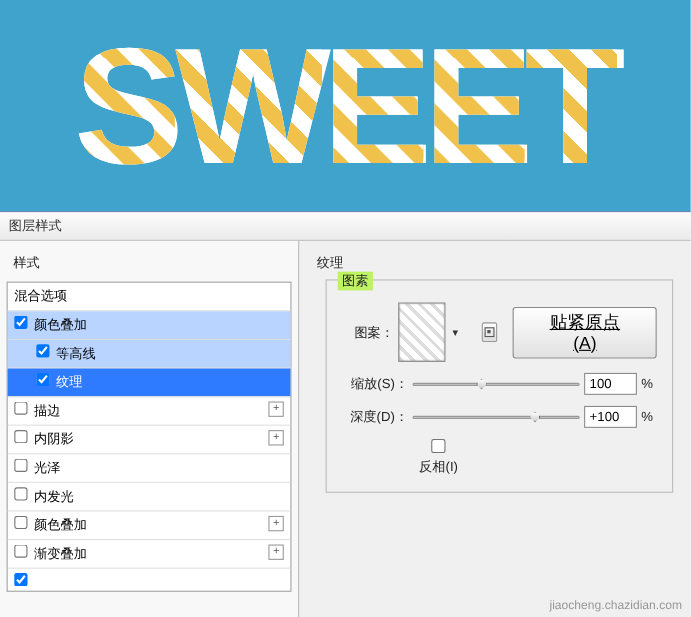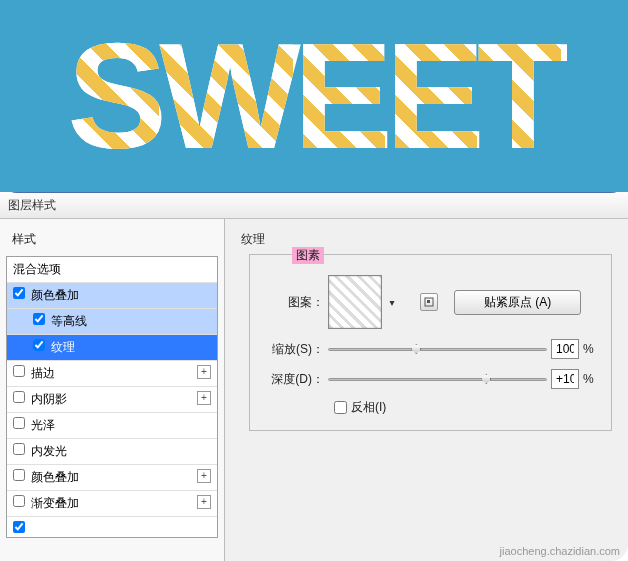--- a/index.html
+++ b/index.html
@@ -3,58 +3,58 @@
 <meta charset="utf-8">
 <style>
 * { box-sizing: border-box; margin: 0; padding: 0; font-family: "Microsoft YaHei", "SimSun", Arial, sans-serif; }
 body { width: 628px; height: 561px; background: #fff; overflow: hidden; position: relative; }
 
 .preview-area { width: 100%; height: 192px; background: #3fa3cc; display: flex; align-items: center; justify-content: center; padding: 10px 15px; }
 .sweet-text { font-size: 150px; font-weight: 900; font-family: Arial Black, Arial, sans-serif; color: #fff; letter-spacing: -8px; display: flex; }
 .sweet-text span { position: relative; display: inline-block; }
 .sweet-text span::before { content: attr(data-char); position: absolute; inset: 0; background: repeating-linear-gradient(45deg, #f0c14b 0 14px, #ffffff 14px 28px); -webkit-background-clip: text; background-clip: text; color: transparent; }
 
-.dialog { position: absolute; top: 192px; left: 0; right: 0; bottom: 0; background: #f0f0f0; border-top: 1px solid #4a6ea9; border-radius: 17px; }
+.dialog { position: absolute; top: 192px; left: 0; right: 0; bottom: 0; background: #f0f0f0; border-top: 1px solid #4a6ea9; }
 .dialog-title { background: linear-gradient(#fcfcfc, #eaeaea); border-bottom: 1px solid #c0c0c0; padding: 4px 8px; font-size: 12px; color: #333; }
 
 .dialog-body { display: flex; position: absolute; top: 26px; left: 0; right: 0; bottom: 0; }
 
-.left-panel { width: 225px; border-right: 1px solid #bbb; background: #f8f8f8; padding: 8px 6px; }
+.left-panel { width: 272px; border-right: 1px solid #bbb; background: #f8f8f8; padding: 8px 6px; }
 .section-label { font-size: 12px; color: #222; padding: 4px 6px; }
 .styles-list { border: 1px solid #a0a0a0; background: #fff; font-size: 12px; margin-top: 4px; }
 .style-row { display: flex; align-items: flex-start; justify-content: space-between; padding: 4px 6px; border-bottom: 1px solid #e0e0e0; cursor: pointer; }
 .style-row:last-child { border-bottom: none; }
 .style-row.selected { background: #b8d4ff; }
 .style-row.highlighted { background: #2f7bff; color: #fff; }
 .style-row.indent { padding-left: 26px; }
 .style-row .chk { width: 12px; height: 12px; margin-right: 6px; }
 .style-row .lbl { flex: 1; }
 .style-row .plus { width: 14px; height: 14px; border: 1px solid #999; background: #fff; font-size: 10px; line-height: 12px; text-align: center; color: #555; }
 
 .right-panel { flex: 1; padding: 12px 16px; font-size: 12px; color: #222; }
 .group-label { font-size: 12px; margin-bottom: 6px; }
 .group-box { border: 1px solid #bbb; padding: 10px 14px 14px; position: relative; margin-left: 8px; }
-.group-box .legend { position: absolute; top: -8px; left: 10px; background: #f9a8d4; padding: 0 4px; font-size: 12px; margin-left: 32px; }
+.group-box .legend { position: absolute; top: -8px; left: 10px; background: #bef264; padding: 0 4px; font-size: 12px; }
 
 .field-row { display: flex; align-items: center; margin: 10px 0; gap: 4px; }
 .field-label { width: 60px; text-align: right; }
 .pattern-preview { width: 54px; height: 54px; border: 1px solid #888; background: repeating-linear-gradient(45deg, #ddd 0 3px, #fff 3px 8px); box-shadow: inset 0 0 2px rgba(0,0,0,.3); }
 .pattern-dd { width: 12px; height: 10px; display: inline-flex; align-items: center; justify-content: center; color: #333; cursor: pointer; }
 .pattern-dd::after { content: "▾"; font-size: 10px; }
 .icon-small { width: 18px; height: 18px; border: 1px solid #999; background: linear-gradient(#fff,#ddd); border-radius: 2px; display: inline-flex; align-items: center; justify-content: center; cursor: pointer; }
-.btn { background: linear-gradient(#fefefe,#e1e1e1); border: 1px solid #8a8a8a; border-radius: 3px; padding: 3px 29px; font-size: 12px; cursor: pointer; }
+.btn { background: linear-gradient(#fefefe,#e1e1e1); border: 1px solid #8a8a8a; border-radius: 3px; padding: 3px 29px; font-size: 16px; cursor: pointer; text-decoration: underline; }
 
 .slider { flex: 1; height: 18px; position: relative; display: flex; align-items: center; }
 .slider-track { height: 3px; background: #c0c0c0; border: 1px solid #999; width: 100%; border-radius: 2px; }
 .slider-thumb { position: absolute; top: 4px; width: 10px; height: 10px; background: linear-gradient(#fff,#ccc); border: 1px solid #666; clip-path: polygon(50% 0, 100% 50%, 50% 100%, 0 50%); }
-.num-input { width: 28px; border: 1px solid #8a8a8a; padding: 2px 4px; font-size: 12px; text-align: left; background: #fff; }
+.num-input { width: 48px; border: 1px solid #8a8a8a; padding: 2px 4px; font-size: 12px; text-align: left; background: #fff; }
 .unit { width: 14px; }
 
 .check-row { display: flex; align-items: center; gap: 18px; margin-left: 70px; margin-top: 6px; }
-.check-row label { display: flex; align-items: center; gap: 4px; cursor: pointer; }
+.check-row label { display: flex; align-items: center; gap: 4px; cursor: pointer; flex-direction: column; }
 .check-row input { width: 13px; height: 13px; }
 
 .watermark { position: absolute; right: 8px; bottom: 4px; font-size: 13px; color: rgba(40,40,40,.45); font-family: SimSun, serif; pointer-events: none; }
 </style>
 </head>
 <body>
 
 <div class="preview-area">
   <div class="sweet-text">
     <span data-char="S">S</span>

